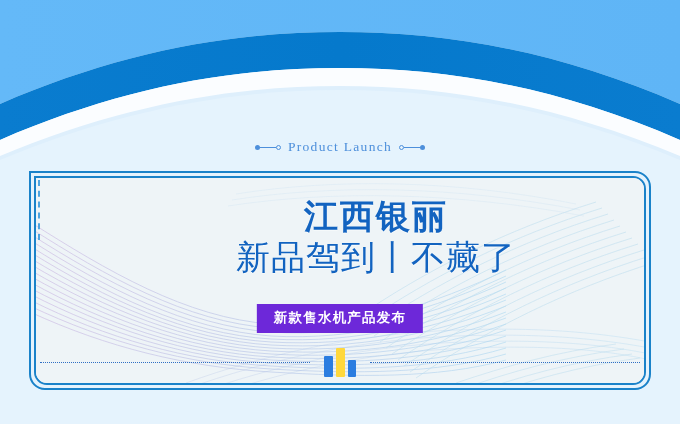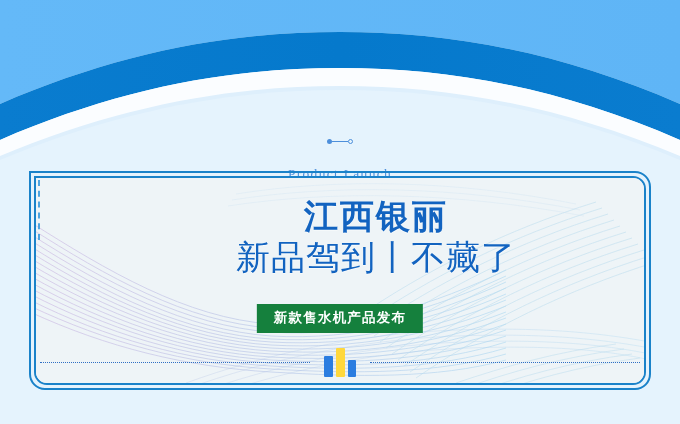--- a/index.html
+++ b/index.html
@@ -10,23 +10,22 @@
   }
   #poster{position:relative;width:680px;height:424px;overflow:hidden;background:#deeffc;}
 
   
   .layer{position:absolute;left:0;top:0;width:680px;height:424px;}
   .layer svg{display:block;}
 
   
   #kicker{
     position:absolute;left:0;top:139px;width:680px;
-    display:flex;align-items:center;justify-content:center;gap:22px;
+    display:flex;align-items:center;justify-content:center;gap:7px;
     pointer-events:none;
-    flex-direction:column;
   }
   #kicker .orn{display:flex;align-items:center;gap:0;}
   .dot-sm{width:5px;height:5px;border-radius:50%;background:#4d8fdb;}
   .ring-sm{width:5px;height:5px;border-radius:50%;border:1px solid #4d8fdb;box-sizing:border-box;background:transparent;}
   .bar-sm{width:16px;height:1px;background:#4d8fdb;}
   #kicker-text{
     font-family:"Liberation Serif","DejaVu Serif",serif;
     font-size:13.5px;color:#4d8fdb;letter-spacing:1.3px;white-space:nowrap;
   }
 
@@ -68,21 +67,21 @@
   }
   #title-l2{
     font-size:34px;font-weight:normal;color:#1263c0;
     letter-spacing:1px;line-height:42px;
     text-shadow:0 1px 0 rgba(255,255,255,.55);
   }
 
   
   #badge{
     position:absolute;left:50%;top:304px;transform:translateX(-50%);
-    background:#15803d;color:#ffffff;
+    background:#6d28d9;color:#ffffff;
     font-size:13.5px;font-weight:bold;letter-spacing:1.2px;
     padding:5px 17px 6px 17px;
     white-space:nowrap;
   }
 
   
   #bottom-row{
     position:absolute;left:40px;top:346px;width:600px;height:32px;
     display:flex;align-items:center;justify-content:center;gap:14px;
   }

